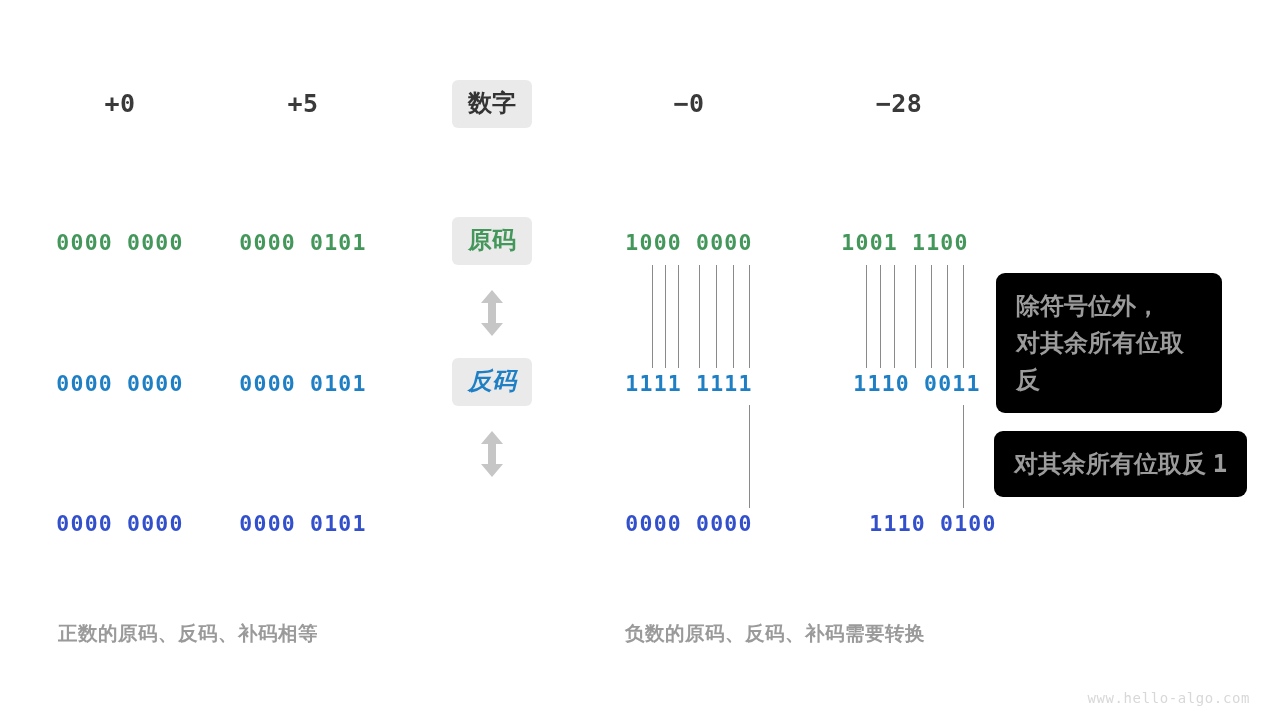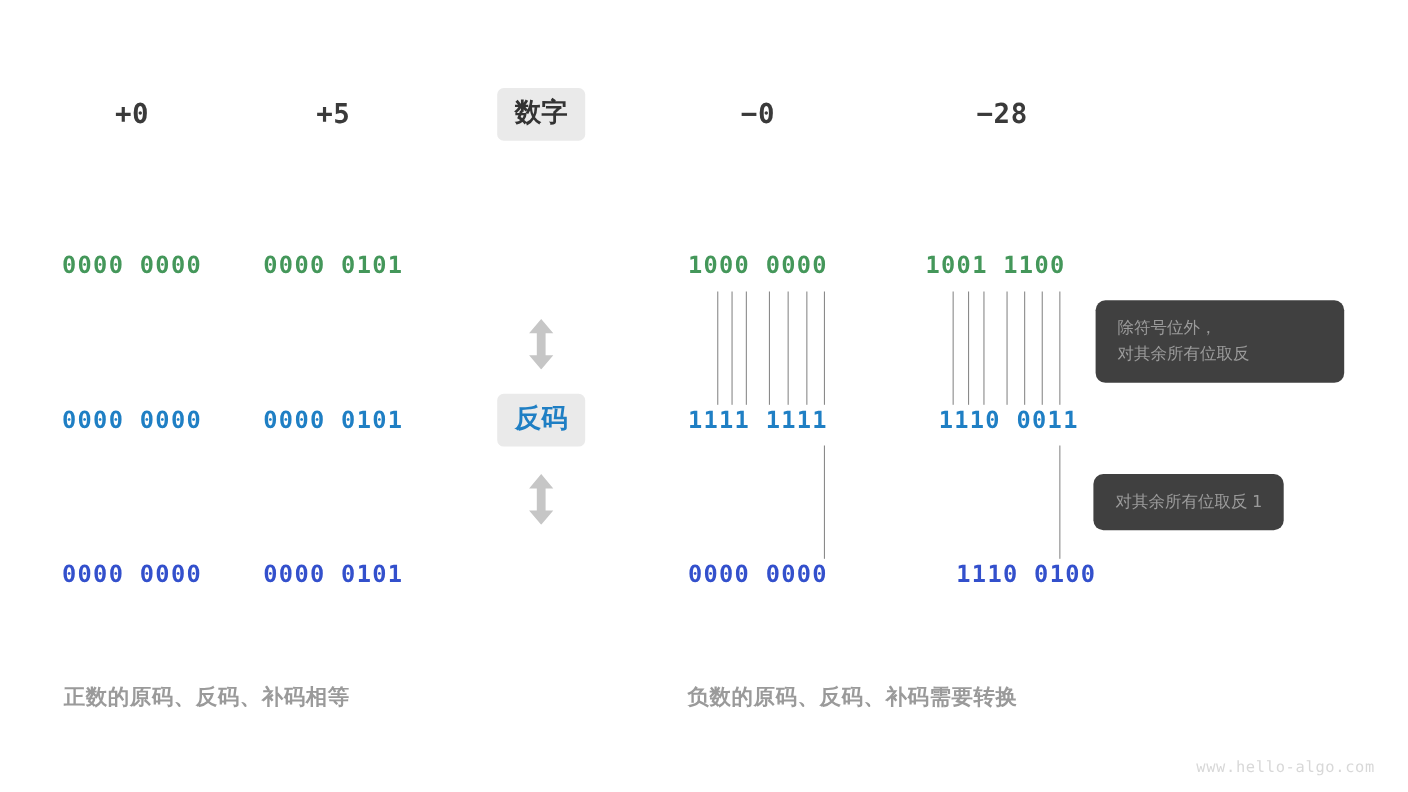--- a/index.html
+++ b/index.html
@@ -52,30 +52,30 @@
     background: #eaeaea;
     border-radius: 6px;
     padding: 11px 16px 13px 16px;
     font-size: 24px;
     font-weight: bold;
     line-height: 1;
     text-align: center;
   }
   .badge.dark   { color: #333333; }
   .badge.green  { color: #44975a; }
-  .badge.blue   { color: #1f7fc4; }
+  .badge.blue   { color: #1f7fc4; font-style: italic; }
   .badge.indigo { color: #3350cc; }
 
   
   .note {
-    background: #404040;
+    background: #000000;
     border-radius: 9px;
     color: #9b9b9b;
-    font-size: 15px;
-    font-weight: normal;
+    font-size: 24px;
+    font-weight: bold;
     line-height: 1.55;
     padding: 14px 20px;
     white-space: pre-line;
   }
   .note .mono-one {
     font-family: "DejaVu Sans Mono", "Liberation Mono", monospace;
   }
 
   
   .caption {
@@ -115,25 +115,26 @@
 <body>
 
 <div class="canvas">
 
   <div class="cell num-label" style="left:120px; top:103px;">+0</div>
   <div class="cell num-label" style="left:303px; top:103px;">+5</div>
 
   <div class="cell badge dark" style="left:492px; top:104px;">数字</div>
 
   <div class="cell num-label" style="left:689px; top:103px;">−0</div>
-  <div class="cell num-label" style="left:899px; top:103px;margin-left:12px;">−28</div>
+  <div class="cell num-label" style="left:899px; top:103px;">−28</div>
 
   <div class="cell bits green" style="left:120px; top:242px;">0000 0000</div>
   <div class="cell bits green" style="left:303px; top:242px;">0000 0101</div>
 
+  <div class="cell badge green" style="left:492px; top:241px;">原码</div>
 
   <div class="cell bits green" style="left:689px; top:242px;">1000 0000</div>
   <div class="cell bits green" style="left:905px; top:242px;">1001 1100</div>
 
   <div class="vline" style="left:652px; top:265px; height:103px;"></div>
   <div class="vline" style="left:665px; top:265px; height:103px;"></div>
   <div class="vline" style="left:678px; top:265px; height:103px;"></div>
   <div class="vline" style="left:699px; top:265px; height:103px;"></div>
   <div class="vline" style="left:716px; top:265px; height:103px;"></div>
   <div class="vline" style="left:733px; top:265px; height:103px;"></div>

